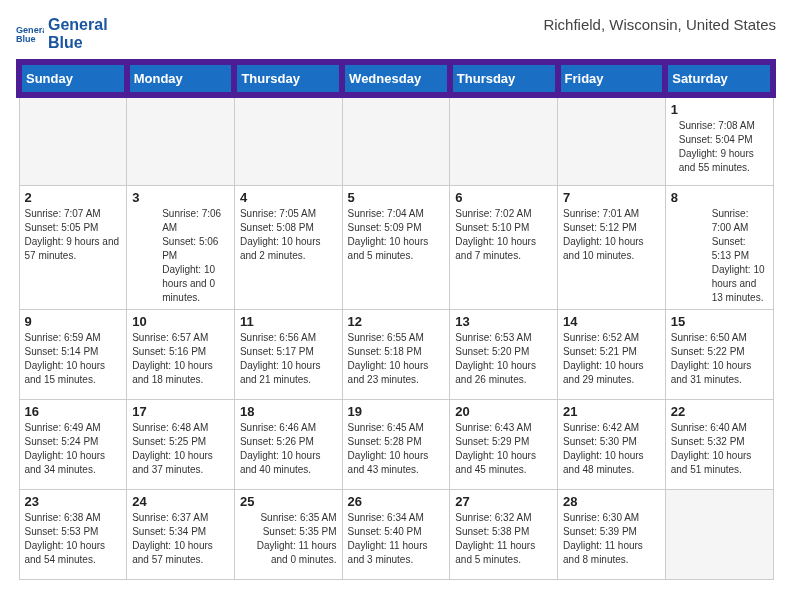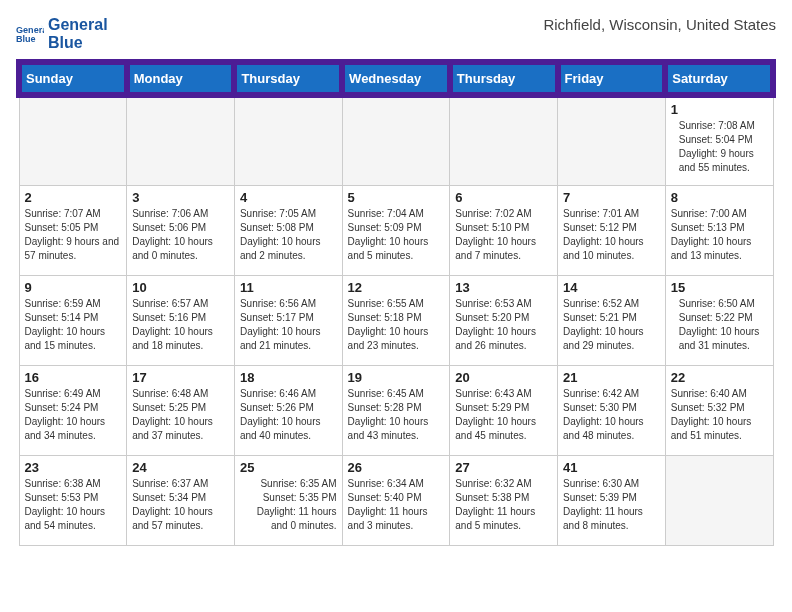--- a/index.html
+++ b/index.html
@@ -126,21 +126,21 @@
       </tr>
       <tr>
         <td>
           <span class="day-num">2</span>
           <div class="day-info" style="white-space: pre-line;">Sunrise: 7:07 AM
 Sunset: 5:05 PM
 Daylight: 9 hours and 57 minutes.</div>
         </td>
         <td>
           <span class="day-num">3</span>
-          <div class="day-info" style="white-space: pre-line;">Sunrise: 7:06 AM
+          <div class="day-info" style="white-space: pre-line; margin-left: 30px;">Sunrise: 7:06 AM
 Sunset: 5:06 PM
 Daylight: 10 hours and 0 minutes.</div>
         </td>
         <td>
           <span class="day-num">4</span>
           <div class="day-info" style="white-space: pre-line;">Sunrise: 7:05 AM
 Sunset: 5:08 PM
 Daylight: 10 hours and 2 minutes.</div>
         </td>
         <td>
@@ -156,21 +156,21 @@
 Daylight: 10 hours and 7 minutes.</div>
         </td>
         <td>
           <span class="day-num">7</span>
           <div class="day-info" style="white-space: pre-line;">Sunrise: 7:01 AM
 Sunset: 5:12 PM
 Daylight: 10 hours and 10 minutes.</div>
         </td>
         <td>
           <span class="day-num">8</span>
-          <div class="day-info" style="white-space: pre-line;">Sunrise: 7:00 AM
+          <div class="day-info" style="white-space: pre-line; margin-left: 41px;">Sunrise: 7:00 AM
 Sunset: 5:13 PM
 Daylight: 10 hours and 13 minutes.</div>
         </td>
       </tr>
       <tr>
         <td>
           <span class="day-num">9</span>
           <div class="day-info" style="white-space: pre-line;">Sunrise: 6:59 AM
 Sunset: 5:14 PM
 Daylight: 10 hours and 15 minutes.</div>
@@ -200,21 +200,21 @@
 Daylight: 10 hours and 26 minutes.</div>
         </td>
         <td>
           <span class="day-num">14</span>
           <div class="day-info" style="white-space: pre-line;">Sunrise: 6:52 AM
 Sunset: 5:21 PM
 Daylight: 10 hours and 29 minutes.</div>
         </td>
         <td>
           <span class="day-num">15</span>
-          <div class="day-info" style="white-space: pre-line; margin-left: 8px;">Sunrise: 6:50 AM
+          <div class="day-info" style="white-space: pre-line;">Sunrise: 6:50 AM
 Sunset: 5:22 PM
 Daylight: 10 hours and 31 minutes.</div>
         </td>
       </tr>
       <tr>
         <td>
           <span class="day-num">16</span>
           <div class="day-info" style="white-space: pre-line;">Sunrise: 6:49 AM
 Sunset: 5:24 PM
 Daylight: 10 hours and 34 minutes.</div>
@@ -281,21 +281,21 @@
 Sunset: 5:40 PM
 Daylight: 11 hours and 3 minutes.</div>
         </td>
         <td>
           <span class="day-num">27</span>
           <div class="day-info" style="white-space: pre-line;">Sunrise: 6:32 AM
 Sunset: 5:38 PM
 Daylight: 11 hours and 5 minutes.</div>
         </td>
         <td>
-          <span class="day-num">41</span>
+          <span class="day-num">28</span>
           <div class="day-info" style="white-space: pre-line;">Sunrise: 6:30 AM
 Sunset: 5:39 PM
 Daylight: 11 hours and 8 minutes.</div>
         </td>
         <td class="empty"></td>
       </tr>
     </tbody>
 </table>
 
 </body></html>

